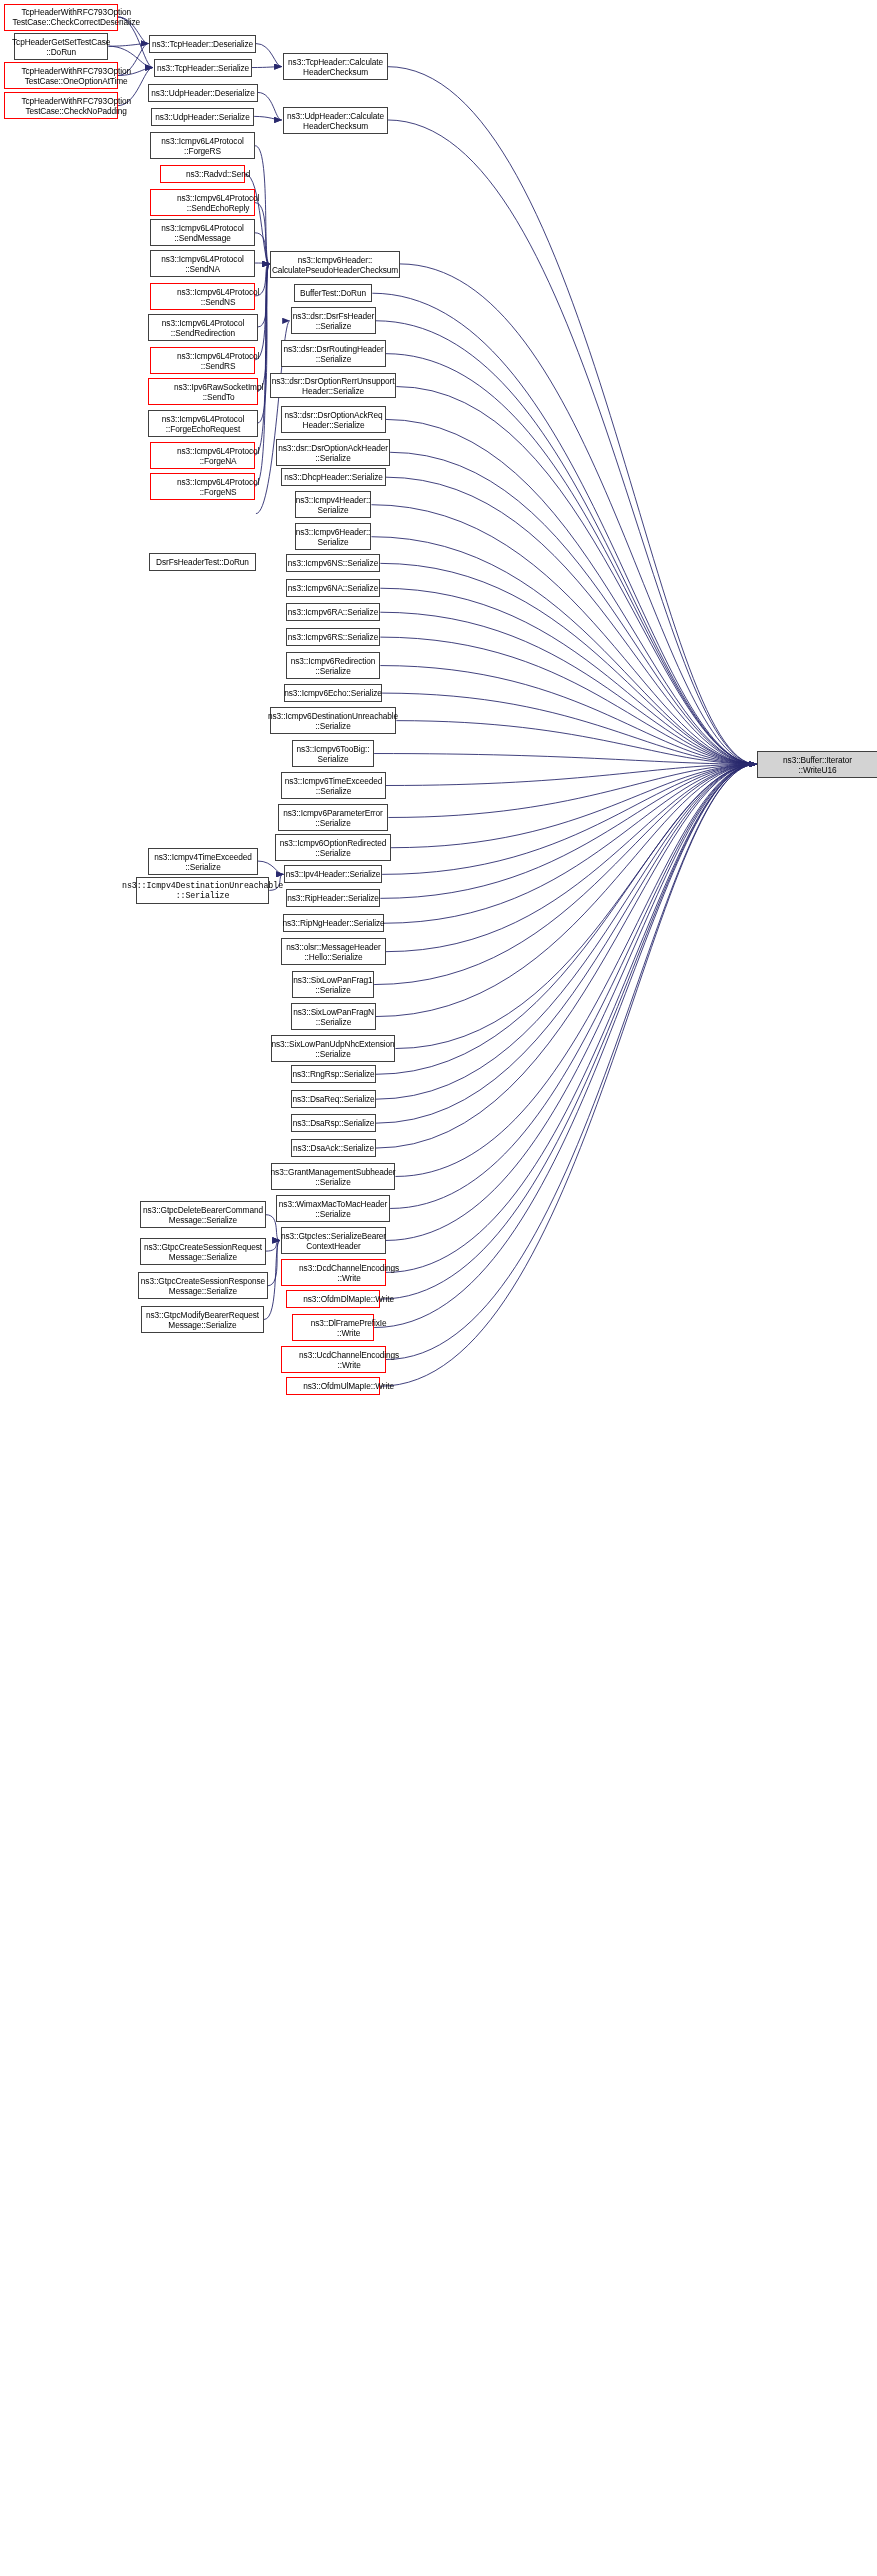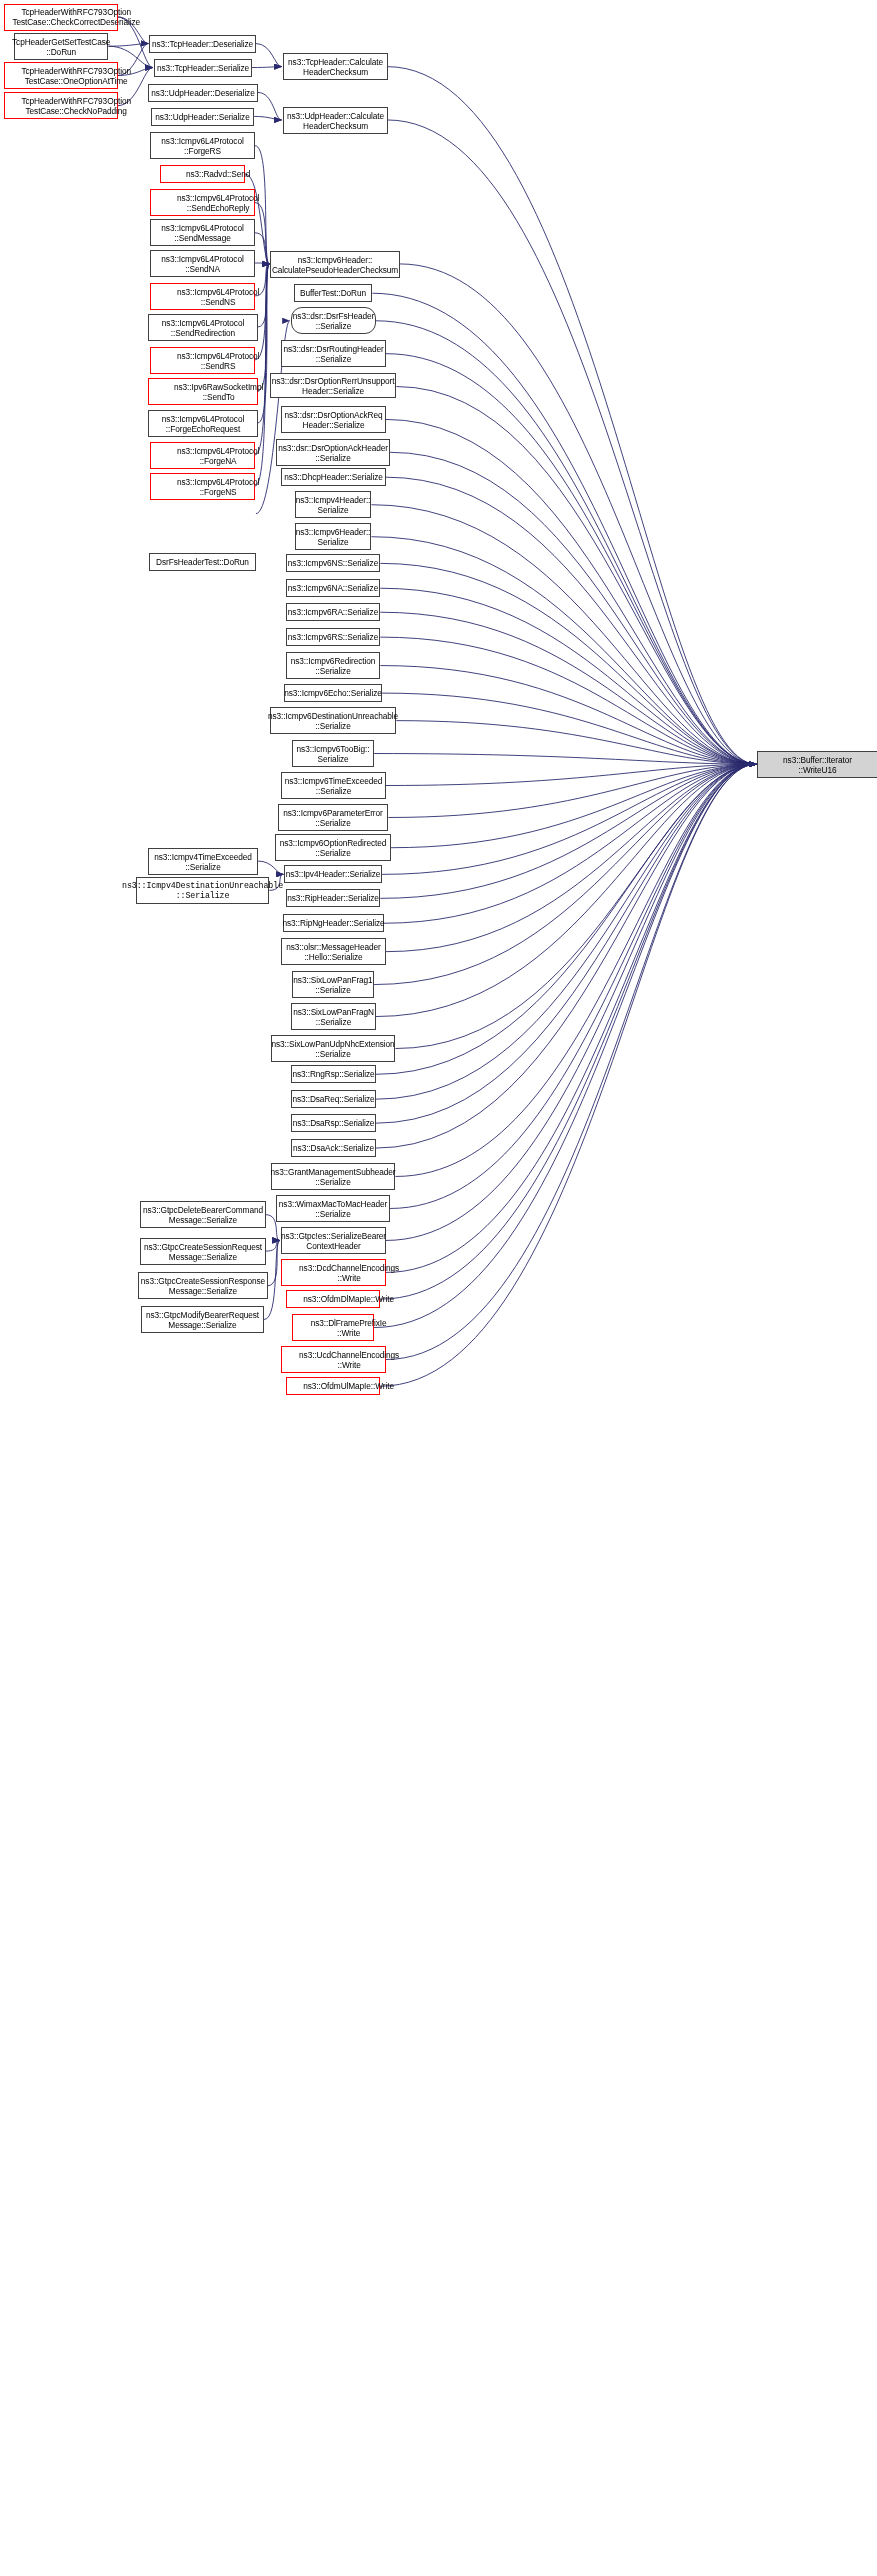--- a/index.html
+++ b/index.html
@@ -163,21 +163,21 @@
 Message::Serialize</span></div>
       <div class="node" style="left: 141px; top: 1306px; width: 123px; height: 27px;"><span>ns3::GtpcModifyBearerRequest
 Message::Serialize</span></div>
       <div class="node" style="left: 283px; top: 53px; width: 105px; height: 27px;"><span>ns3::TcpHeader::Calculate
 HeaderChecksum</span></div>
       <div class="node" style="left: 283px; top: 107px; width: 105px; height: 27px;"><span>ns3::UdpHeader::Calculate
 HeaderChecksum</span></div>
       <div class="node" style="left: 270px; top: 251px; width: 130px; height: 27px;"><span>ns3::Icmpv6Header::
 CalculatePseudoHeaderChecksum</span></div>
       <div class="node" style="left: 294px; top: 284px; width: 78px; height: 18px;"><span>BufferTest::DoRun</span></div>
-      <div class="node" style="left: 291px; top: 307px; width: 85px; height: 27px; border-radius: 11px;"><span>ns3::dsr::DsrFsHeader
+      <div class="node" style="left: 291px; top: 307px; width: 85px; height: 27px;"><span>ns3::dsr::DsrFsHeader
 ::Serialize</span></div>
       <div class="node" style="left: 281px; top: 340px; width: 105px; height: 27px;"><span>ns3::dsr::DsrRoutingHeader
 ::Serialize</span></div>
       <div class="node" style="left: 270px; top: 373px; width: 126px; height: 25px; text-align: center;"><span>ns3::dsr::DsrOptionRerrUnsupport
 Header::Serialize</span></div>
       <div class="node" style="left: 281px; top: 406px; width: 105px; height: 27px;"><span>ns3::dsr::DsrOptionAckReq
 Header::Serialize</span></div>
       <div class="node" style="left: 276px; top: 439px; width: 114px; height: 27px;"><span>ns3::dsr::DsrOptionAckHeader
 ::Serialize</span></div>
       <div class="node" style="left: 281px; top: 468px; width: 105px; height: 18px;"><span>ns3::DhcpHeader::Serialize</span></div>

